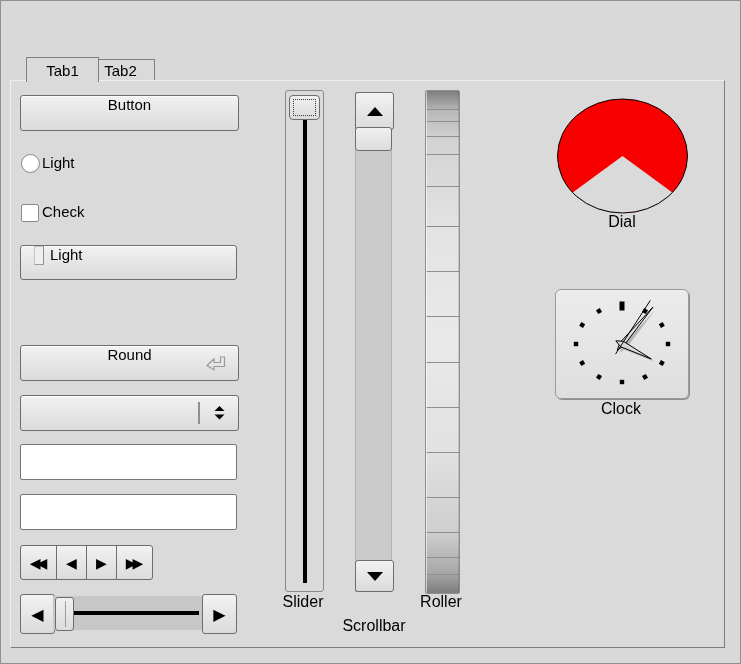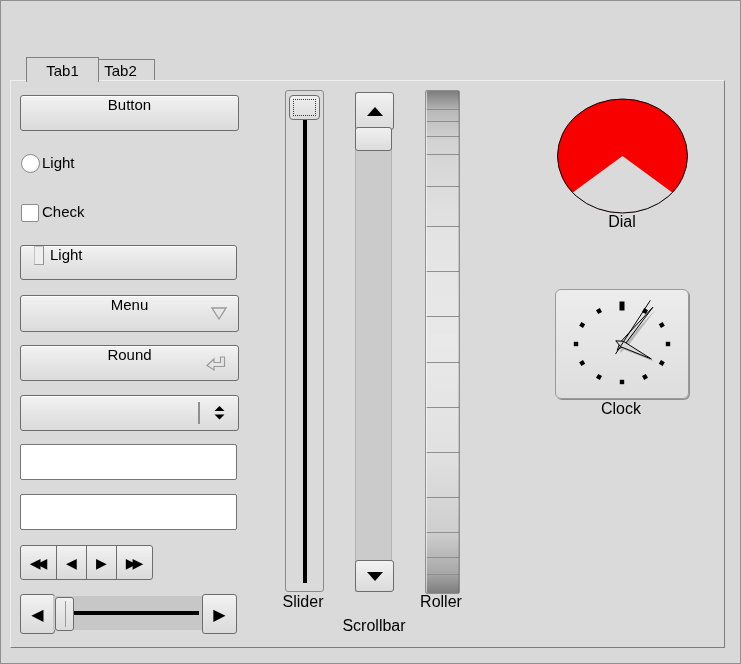--- a/index.html
+++ b/index.html
@@ -122,26 +122,20 @@
   <div class="lbl" style="left:42px;top:154px;line-height:17px;">Light</div>
 
   <div class="checkbox"></div>
   <div class="lbl" style="left:42px;top:204px;line-height:16px;">Check</div>
 
   <div class="btn" style="left:20px;top:245px;width:217px;height:35px;justify-content:flex-start;padding-left:13px;box-sizing:border-box;">
     <div class="light-indicator"></div>
     <span>Light</span>
   </div>
 
-  <div class="btn" style="left:20px;top:295px;width:217px;height:35px;">
-    <span>Menu</span>
-    <svg width="16" height="13" viewBox="0 0 16 13" style="position:absolute;right:11px;top:11px;">
-      <polygon points="1,1 15,1 8,12" fill="none" stroke="#9a9a9a" stroke-width="1.3"></polygon>
-    </svg>
-  </div>
 
   <div class="btn" style="left:20px;top:345px;width:217px;height:34px;">
     <span>Round</span>
     <svg width="24" height="17" viewBox="0 0 24 17" style="position:absolute;right:10px;top:9px;">
       <path d="M3 10.5 L10 4 V7.5 H16.5 V2 H20.5 V11.5 H10 V15 Z" fill="none" stroke="#9a9a9a" stroke-width="1.2"></path>
     </svg>
   </div>
 
   <div class="btn" style="left:20px;top:395px;width:217px;height:34px;">
     <div class="choice-divider"></div>

